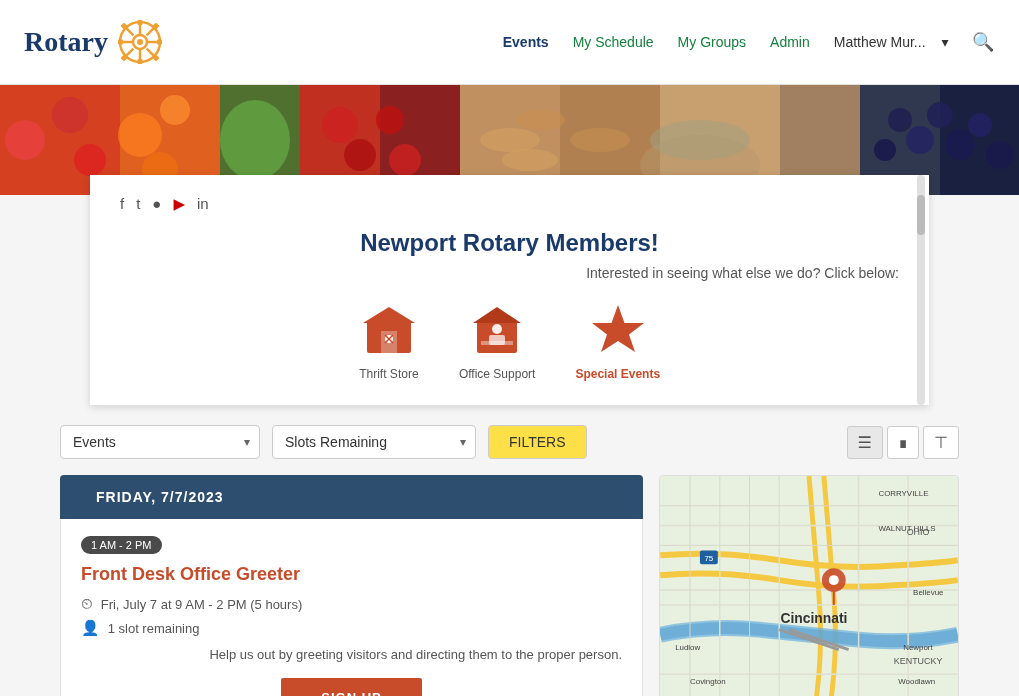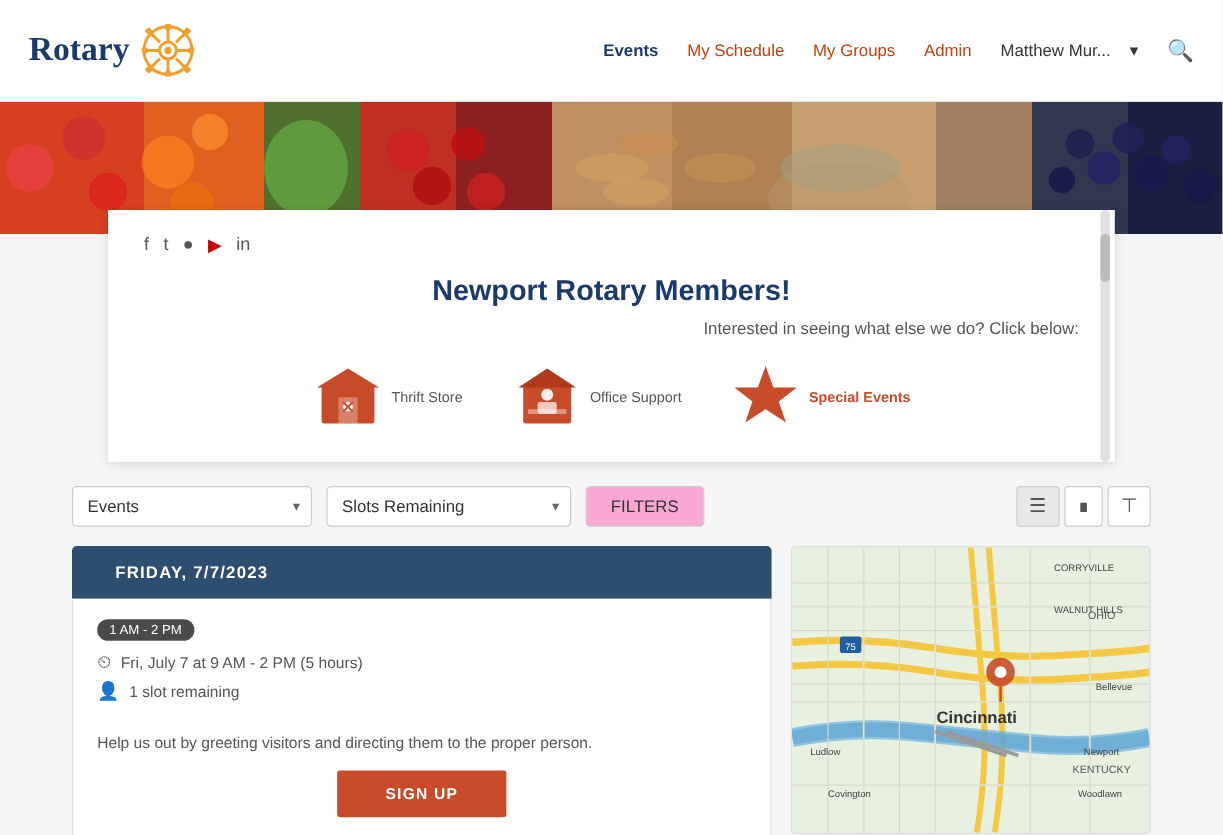--- a/index.html
+++ b/index.html
@@ -30,21 +30,21 @@
       width: 44px;
       height: 44px;
     }
     .nav-area {
       display: flex;
       align-items: center;
       gap: 24px;
     }
     .nav-item {
       font-size: 14px;
-      color: #c2410c;
+      color: #15803d;
       cursor: pointer;
       text-decoration: none;
     }
     .nav-item.active {
       font-weight: bold;
       color: #1a3a6b;
     }
     .nav-user {
       display: flex;
       align-items: center;
@@ -92,21 +92,21 @@
       color: #555;
       margin-bottom: 20px;
     }
     .action-icons {
       display: flex;
       justify-content: center;
       gap: 40px;
     }
     .action-icon-item {
       display: flex;
-      flex-direction: row;
+      flex-direction: column;
       align-items: center;
       cursor: pointer;
       gap: 6px;
     }
     .action-icon-label {
       font-size: 12px;
       color: #555;
       text-align: center;
     }
     .action-icon-label.special {
@@ -164,21 +164,21 @@
       font-size: 12px;
     }
     .filter-select.wide { width: 200px; }
     .filter-select.medium { width: 204px; }
     .filter-btn {
       border: 1px solid #ccc;
       border-radius: 4px;
       padding: 8px 20px;
       font-size: 14px;
       color: #333;
-      background: #f9a8d4;
+      background: #fde047;
       cursor: pointer;
       font-weight: 500;
     }
     .view-toggle {
       margin-left: auto;
       display: flex;
       gap: 4px;
     }
     .view-btn {
       border: 1px solid #ccc;
@@ -240,22 +240,23 @@
       display: flex;
       align-items: center;
       gap: 8px;
       font-size: 13px;
       color: #555;
       margin-bottom: 6px;
     }
     .event-description {
       font-size: 13px;
       color: #555;
-      margin-top: 26px;
+      margin-top: 10px;
       margin-bottom: 16px;
+      text-align: right;
     }
     .signup-btn {
       background: #c84b2a;
       color: #fff;
       border: none;
       padding: 12px 40px;
       font-size: 13px;
       font-weight: bold;
       letter-spacing: 1px;
       cursor: pointer;
@@ -453,20 +454,21 @@
     <button class="view-btn">⊤</button>
   </div>
 </div>
 
 <div class="main-content">
 
   <div class="event-list">
     <div class="date-header">FRIDAY, 7/7/2023</div>
     <div class="event-card">
       <div class="time-badge">1 AM - 2 PM</div>
+      <div class="event-title">Front Desk Office Greeter</div>
       <div class="event-detail">
         <span style="font-size:15px;">⏲</span>
         <span>Fri, July 7 at 9 AM - 2 PM (5 hours)</span>
       </div>
       <div class="event-detail">
         <span style="font-size:15px;">👤</span>
         <span>1 slot remaining</span>
       </div>
       <div class="event-description">Help us out by greeting visitors and directing them to the proper person.</div>
       <button class="signup-btn">SIGN UP</button>

